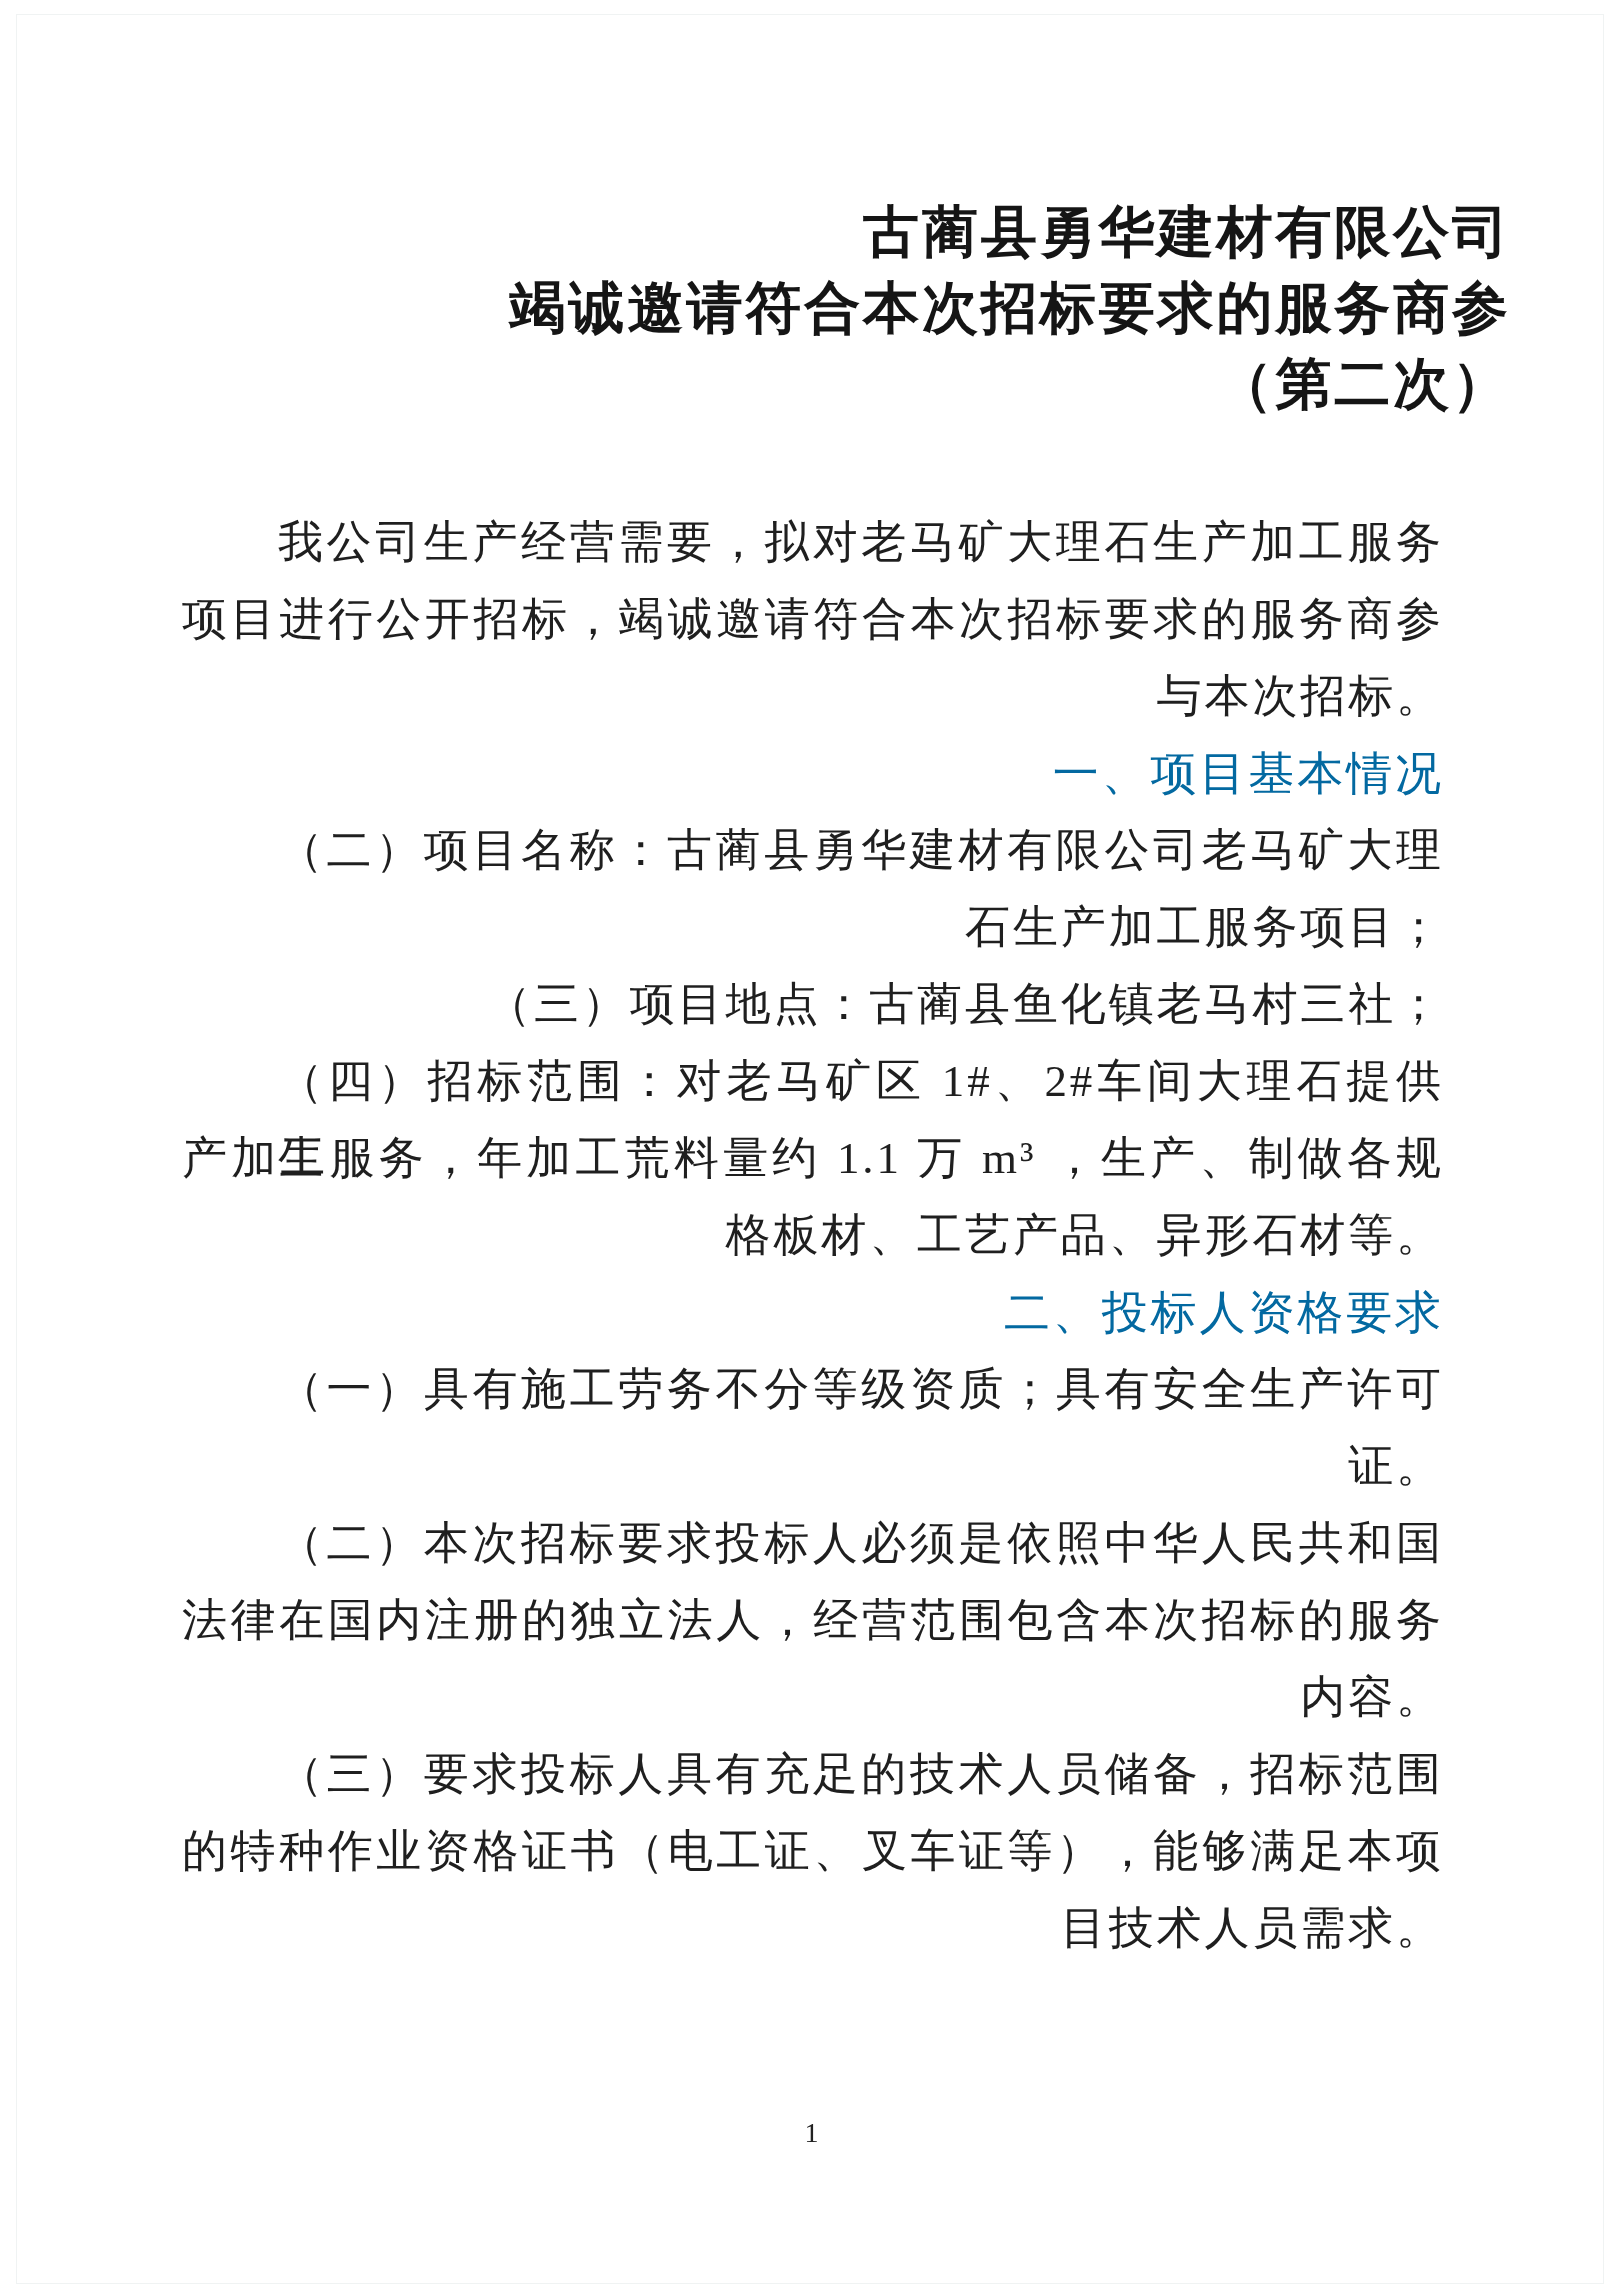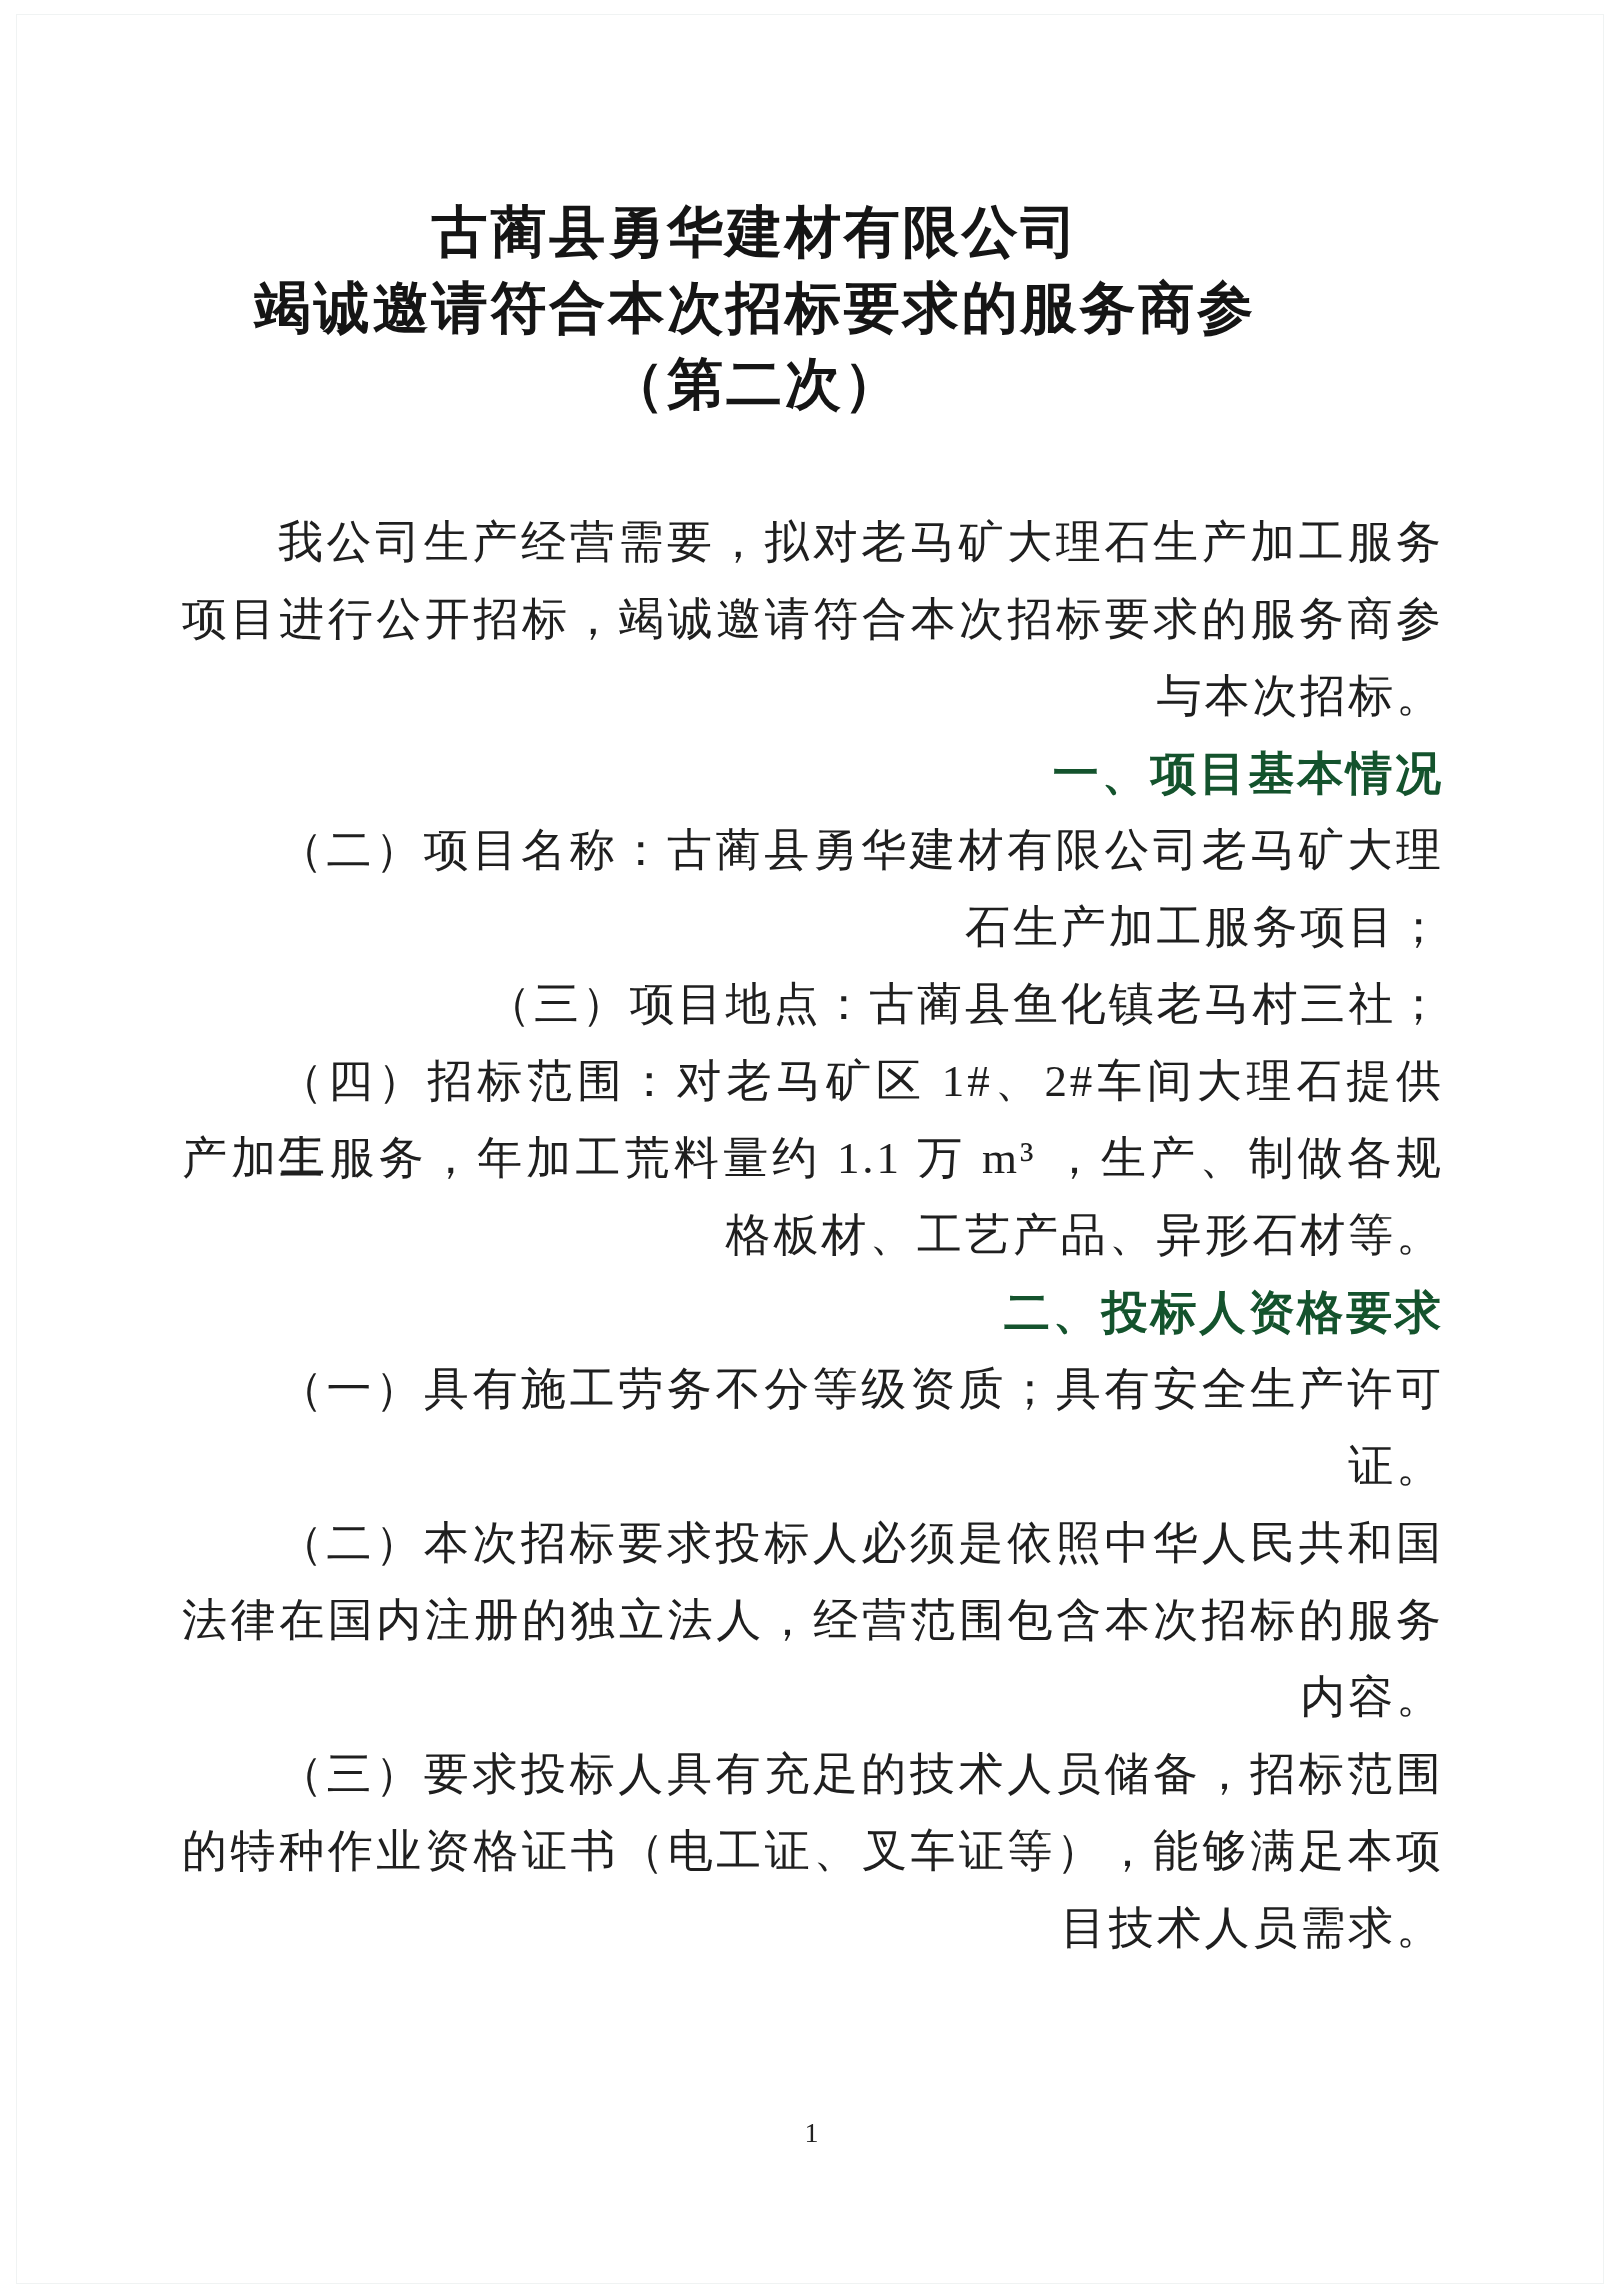--- a/index.html
+++ b/index.html
@@ -28,21 +28,21 @@
     width: 1586px;
     height: 2268px;
     border: 1px solid #f0f3f3;
     pointer-events: none;
   }
   .title-block {
     position: absolute;
     left: 0;
     top: 194px;
     width: 1511px;
-    text-align: center;
+    text-align: right;
     font-family: "Liberation Sans", "DejaVu Sans", sans-serif;
     font-weight: 700;
     font-size: 56px;
     line-height: 76px;
     letter-spacing: 2.9px;
     color: #151515;
   }
   .body-block {
     position: absolute;
     left: 182px;
@@ -60,23 +60,23 @@
   .text-line.fill {
     white-space: normal;
     text-align: justify;
     text-align-last: justify;
   }
   .text-line.indent {
     padding-left: 96px;
   }
   .text-line.heading {
     font-family: "Liberation Sans", "DejaVu Sans", sans-serif;
-    font-weight: 700;
+    font-weight: 400;
     font-size: 46px;
-    color: #14532d;
+    color: #0369a1;
   }
   .page-number {
     position: absolute;
     left: 0;
     top: 2115px;
     width: 1623px;
     text-align: center;
     font-size: 28px;
     line-height: 35px;
     letter-spacing: 0;

